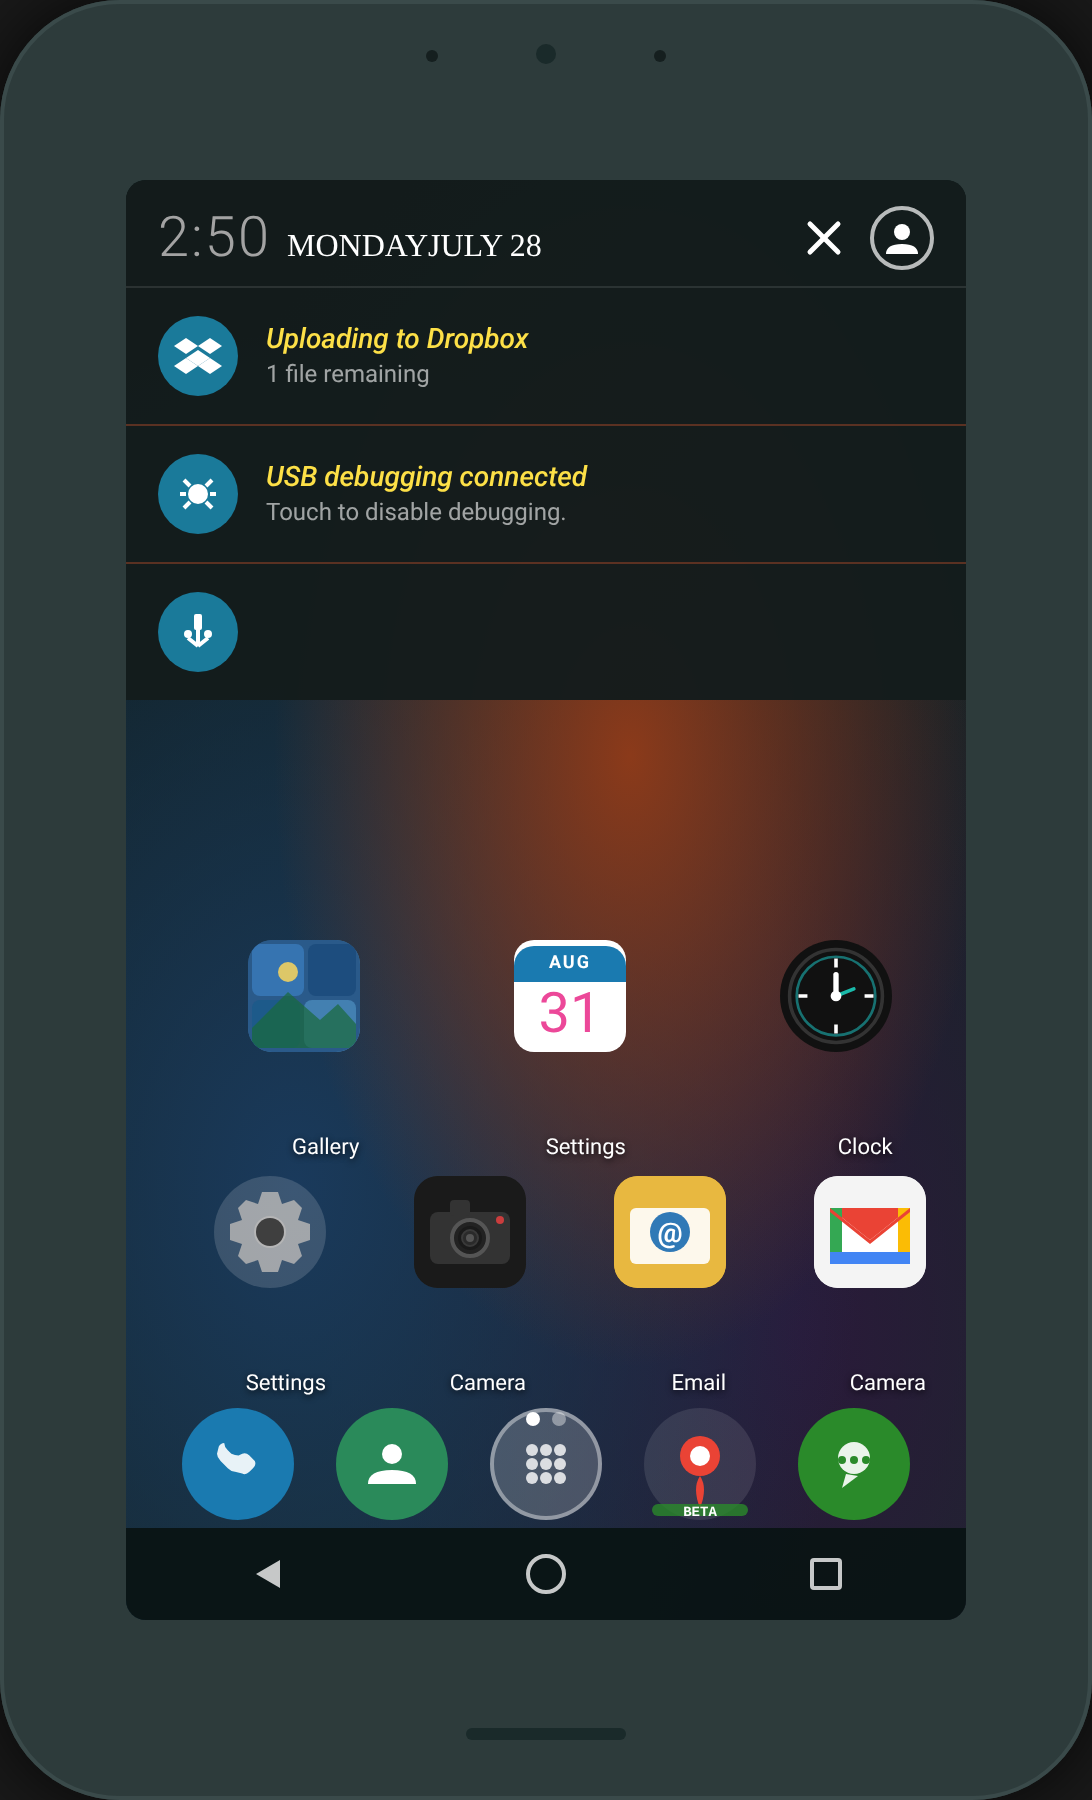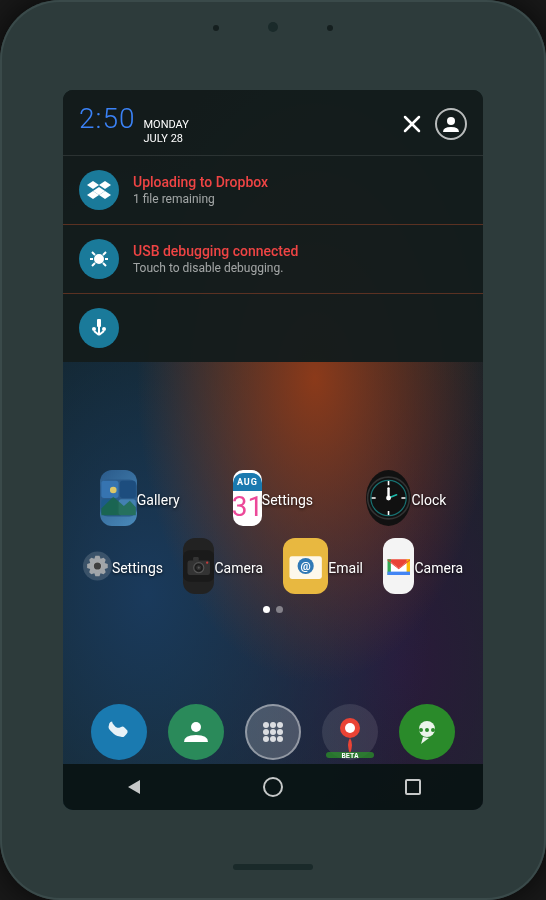--- a/index.html
+++ b/index.html
@@ -56,30 +56,31 @@
       color: white;
     }
     .time-area {
       display: flex;
       align-items: baseline;
       gap: 8px;
     }
     .time {
       font-size: 28px;
       font-weight: 300;
-      color: #3b82f6;
+      color: #a3a3a3;
       letter-spacing: 1px;
     }
     .date-area {
       display: flex;
-      flex-direction: column;
-      font-size: 11px;
+      flex-direction: row;
+      font-size: 16px;
       color: white;
       font-weight: 400;
       line-height: 1.3;
+      font-family: Liberation Serif, serif;
     }
     .status-icons {
       display: flex;
       align-items: center;
       gap: 12px;
     }
     .close-btn {
       color: white;
       font-size: 20px;
       cursor: pointer;
@@ -123,22 +124,23 @@
       flex-shrink: 0;
       font-size: 18px;
       color: white;
     }
     .notif-text {
       flex: 1;
     }
     .notif-title {
       font-size: 14px;
       font-weight: 500;
-      color: #ef4444;
+      color: #fde047;
       margin-bottom: 2px;
+      font-style: italic;
     }
     .notif-desc {
       font-size: 12px;
       color: rgba(255,255,255,0.6);
     }
     
     .app-grid {
       position: absolute;
       top: 380px;
       left: 0;
@@ -146,40 +148,41 @@
       padding: 0 10px;
       z-index: 5;
     }
     .app-row {
       display: flex;
       justify-content: space-around;
       margin-bottom: 8px;
     }
     .app-icon {
       display: flex;
-      flex-direction: row;
-      align-items: center;
+      flex-direction: column;
+      align-items: flex-end;
       width: 80px;
       cursor: pointer;
     }
     .app-icon-img {
       width: 56px;
       height: 56px;
       border-radius: 12px;
       margin-bottom: 4px;
       display: flex;
       align-items: center;
       justify-content: center;
       overflow: hidden;
     }
     .app-label {
-      font-size: 14px;
+      font-size: 11px;
       color: white;
       text-align: center;
       text-shadow: 0 1px 3px rgba(0,0,0,0.8);
+      margin-top: 37px;
     }
     
     .gallery-icon {
       background: linear-gradient(135deg, #2a5a8a, #4a8aba);
       position: relative;
     }
     .cal-header {
       background: #1a7ab0;
       color: white;
       font-size: 8px;

